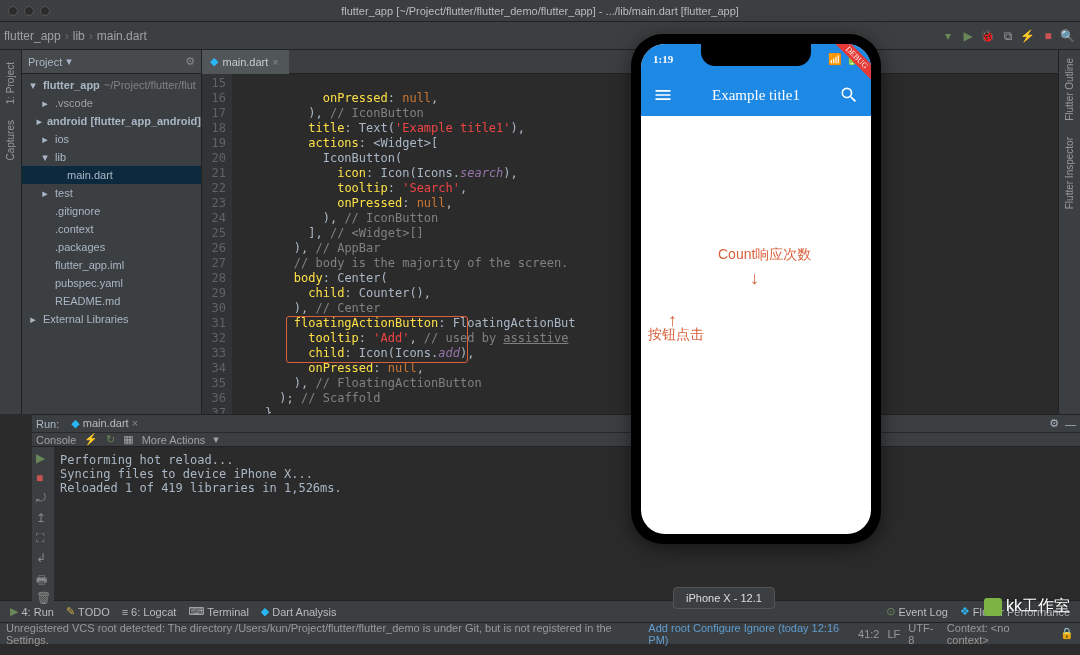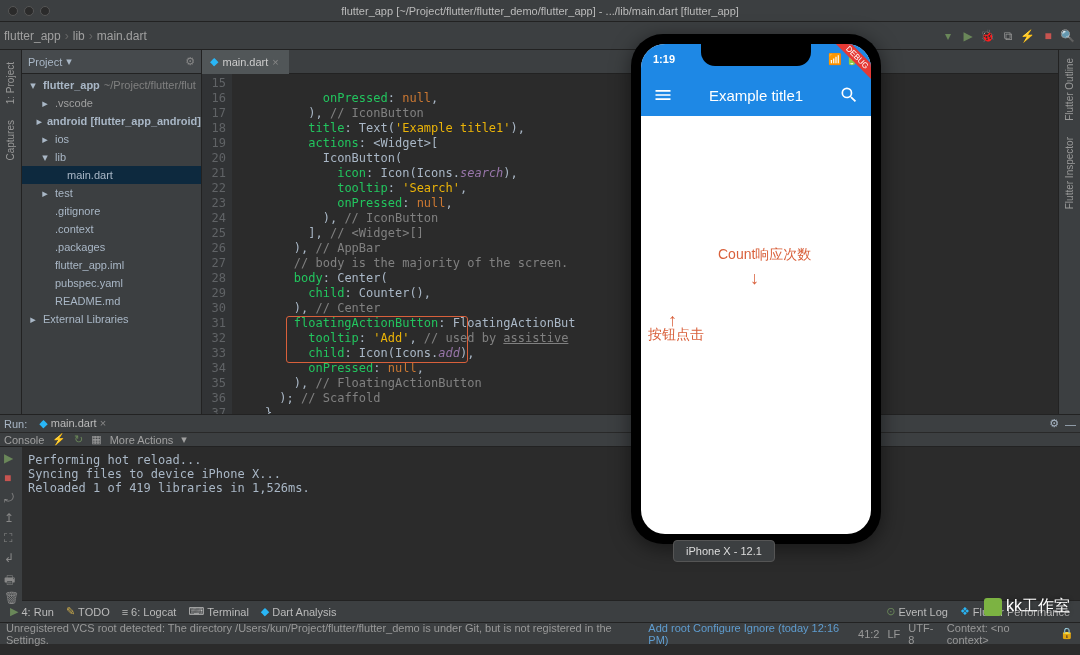--- a/index.html
+++ b/index.html
@@ -75,36 +75,36 @@
   }
   .code-wrap { flex:1; display:flex; overflow:hidden; background:#2b2b2b;}
   .gutter {
     width: 30px; background:#313335; color:#606366; font-family:Menlo,Consolas,monospace; font-size:12px; text-align:right; padding-right:6px; line-height:15px; padding-top:2px;
   }
   .code {
     flex:1; font-family:Menlo,Consolas,monospace; font-size:12px; line-height:15px; padding-top:2px; padding-left:4px;
     white-space:pre; color:#a9b7c6; position:relative;
   }
   .c-kw { color:#cc7832; }
-  .c-str { color:#eab308; }
-  .c-yel { color:#22c55e; }
+  .c-str { color:#ef4444; }
+  .c-yel { color:#fde047; }
   .c-cmt { color:#808080; }
   .c-pur { color:#9876aa; font-style:italic;}
   .highlight-box {
     position:absolute; border:1.5px solid #d9603b; border-radius:3px;
   }
   
   .right-gutter {
     width: 22px; background:#3c3f41; border-left:1px solid #222;
     display:flex; flex-direction:column; align-items:center; font-size:10px; color:#999;
   }
   
   .run-panel {
     border-top:1px solid #222;
-    height: 186px; background:#2b2b2b; display:flex; flex-direction:column;
+    height: 186px; background:#2b2b2b; display:flex; flex-direction:column;margin-left:32px;
   }
   .run-header {
     height:24px; background:#3c3f41; display:flex; align-items:center; padding:0 4px; font-size:11px; gap:6px;
   }
   .run-tab { padding:2px 6px; color:#bbb;}
   .run-subheader {
     height:22px; background:#3c3f41; display:flex; align-items:center; padding:0 4px; font-size:11px; gap:8px; color:#a0a0a0; border-top:1px solid #292929; border-bottom:1px solid #222;
   }
   .console-body { display:flex; flex:1;}
   .console-gutter { width:22px; background:#3c3f41; display:flex; flex-direction:column; align-items:center; gap:6px; padding-top:4px;}
@@ -125,21 +125,21 @@
   
   .device {
     position: absolute; left: 631px; top: 34px;
     width: 250px; height: 510px; background: #000;
     border-radius: 32px; padding: 10px;
     box-shadow: 0 4px 20px rgba(0,0,0,.5);
     z-index: 50;
   }
   .device-screen {
     width: 100%; height: 100%; background: #fff; border-radius: 24px;
-    display: flex; flex-direction: column; position: relative; overflow: hidden;
+    display: flex; flex-direction: column; position: relative; overflow: hidden; font-family: Liberation Serif, serif;
   }
   .notch {
     position: absolute; top: 0; left: 50%; transform: translateX(-50%);
     width: 110px; height: 22px; background:#000; border-radius: 0 0 14px 14px; z-index:3;
   }
   .statusbar {
     height: 30px; background:#1e88e5; color:#fff; display:flex; align-items:center; justify-content:space-between; padding:0 12px; font-size:11px; font-weight:600;
   }
   .appbar {
     height: 42px; background:#1e88e5; color:#fff; display:flex; align-items:center; justify-content:space-between; padding:0 12px;
@@ -152,21 +152,21 @@
   .m-btn.outlined { border:1.5px solid #d9603b;}
   .fab {
     position:absolute; right:14px; bottom:14px;
     width:40px; height:40px; border-radius:50%; background:#1e88e5; color:#fff;
     display:flex; align-items:center; justify-content:center; font-size:22px;
     box-shadow:0 2px 6px rgba(0,0,0,.3);
   }
   .home-indicator{position:absolute; bottom:4px; left:50%; transform:translateX(-50%); width:90px; height:4px; background:#000; border-radius:2px;}
   .debug-ribbon{position:absolute; top:0; right:0; width:50px;height:50px; overflow:hidden; z-index:4;}
   .debug-ribbon::after{content:"DEBUG"; position:absolute; top:8px; right:-20px; background:#e53935; color:#fff; font-size:8px; padding:1px 20px; transform:rotate(45deg);}
-  .device-label{position:absolute; left:673px; top:540px; background:#3c3f41; color:#ddd; padding:4px 12px; border-radius:4px; font-size:11px; border:1px solid #555; z-index:51;}
+  .device-label{position:absolute; left:673px; top:587px; background:#3c3f41; color:#ddd; padding:4px 12px; border-radius:4px; font-size:11px; border:1px solid #555; z-index:51;}
   .annot{position:absolute; color:#d9603b; font-size:14px; z-index:52;}
   .arrow-down{position:absolute; color:#d9603b; font-size:18px; z-index:52;}
   .arrow-up{position:absolute; color:#d9603b; font-size:18px; z-index:52;}
   .watermark{
     position:absolute; right:10px; bottom:38px; color:#fff;
     font-size:16px; display:flex; align-items:center; gap:4px;
     text-shadow:0 0 4px rgba(0,0,0,.6); z-index:60;
   }
   .wm-bubble{width:18px;height:18px;border-radius:3px;background:#7cb342;display:inline-block;}
   .yellow-arrow{color:#ffc66d;}

